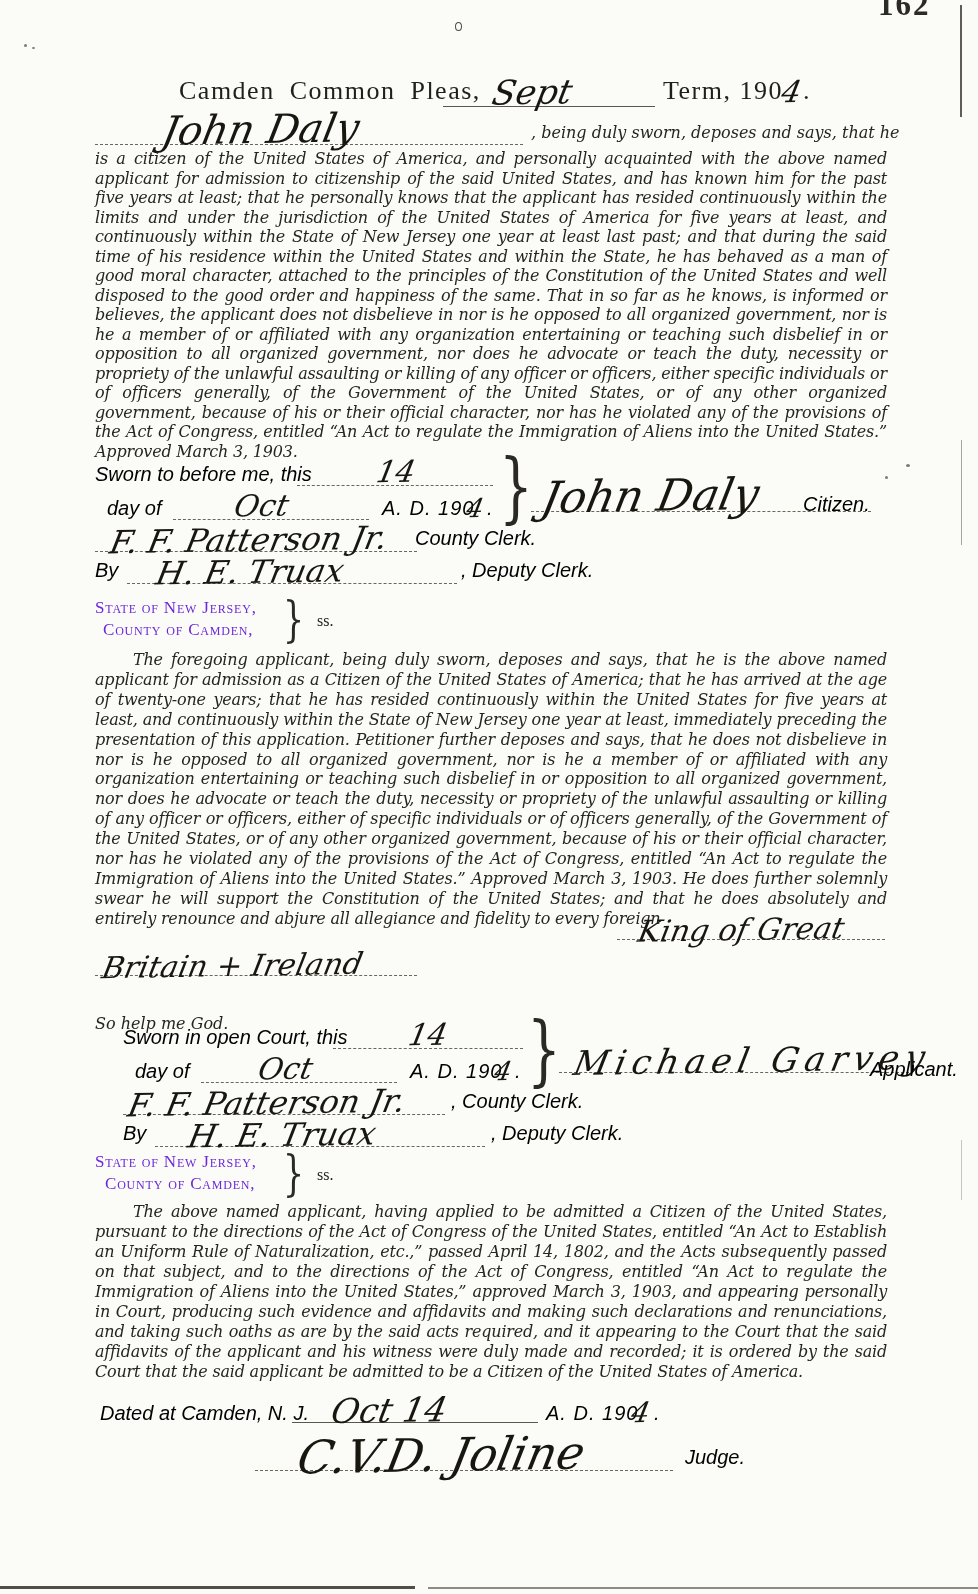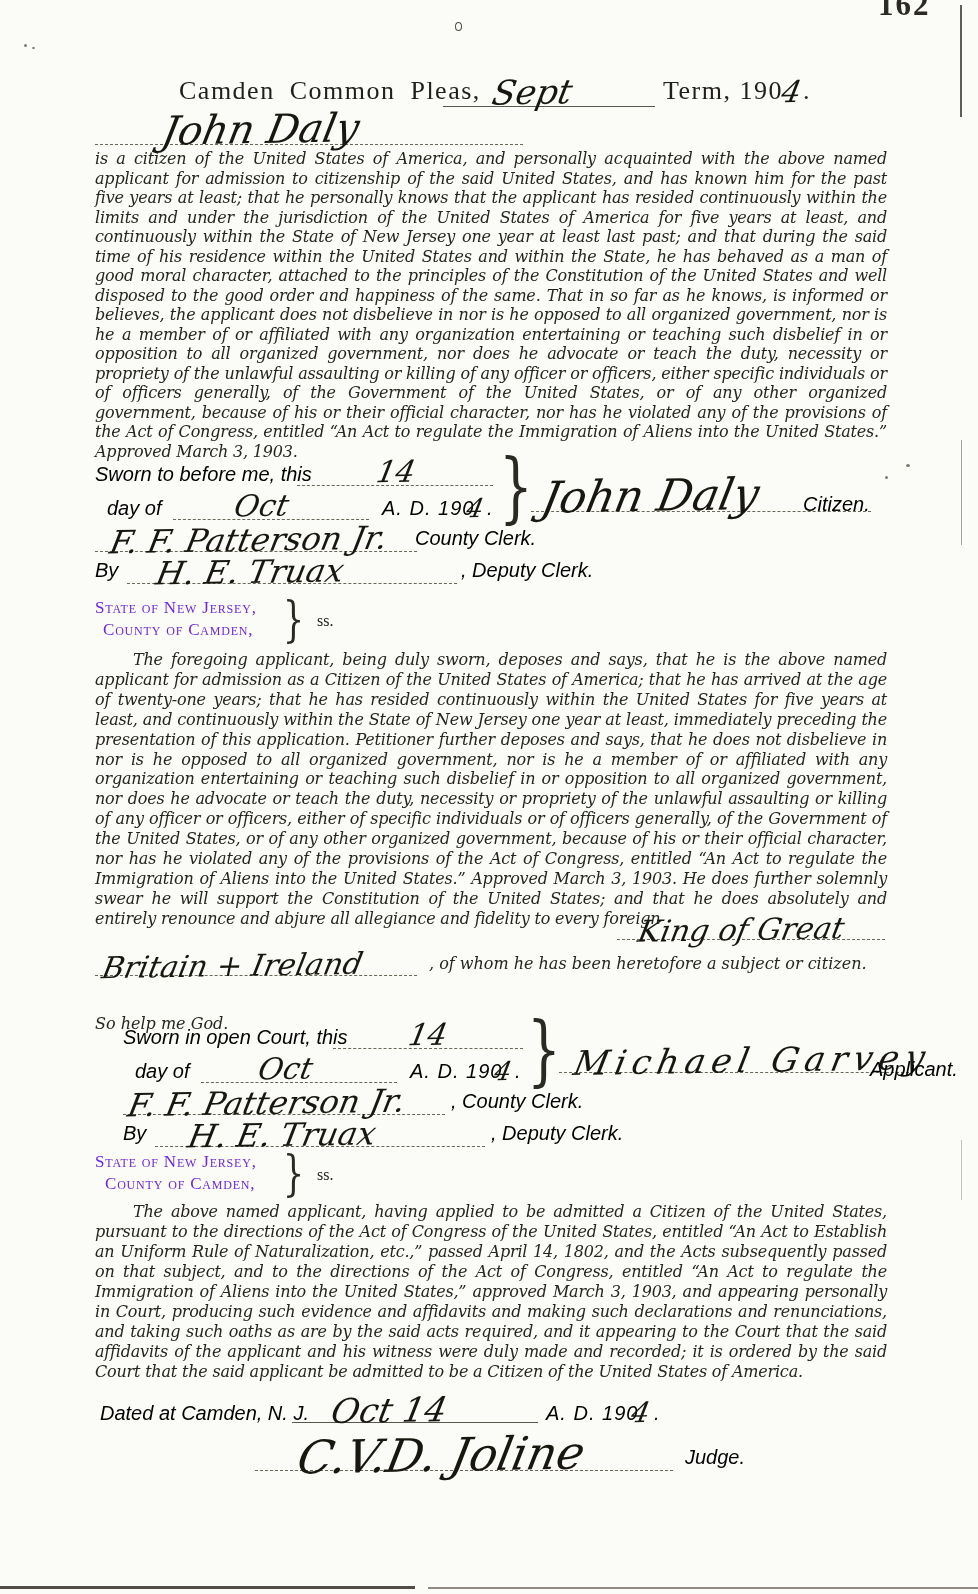--- a/index.html
+++ b/index.html
@@ -59,20 +59,21 @@
       </span>
     <span class="abs" style="left:663px;top:8px;font-size:26px;letter-spacing:1.5px;">Term, 190</span>
     <span class="hw abs" style="left:782px;top:6px;font-size:30px;">4</span>
     <span class="abs" style="left:803px;top:8px;font-size:26px;">.</span>
   </div>
 
   <div class="abs" style="left:95px;top:106px;width:792px;height:42px;">
     <span class="abs blank-dot" style="left:0;bottom:3px;width:428px;height:36px;">
         <span class="hw" style="font-size:40px;position:absolute;left:68px;bottom:-8px;">John Daly</span>
       </span>
+    <span class="abs body-text" style="left:436px;bottom:6px;white-space:nowrap;letter-spacing:0;">, being duly sworn, deposes and says, that he</span>
   </div>
 
   <div class="abs body-text" style="left:95px;top:149px;width:792px;line-height:19.5px;">is a citizen of the United States of America, and personally acquainted with the above named applicant for admission to citizenship of the said United States, and has known him for the past five years at least; that he personally knows that the applicant has resided continuously within the limits and under the jurisdiction of the United States of America for five years at least, and continuously within the State of New Jersey one year at least last past; and that during the said time of his residence within the United States and within the State, he has behaved as a man of good moral character, attached to the principles of the Constitution of the United States and well disposed to the good order and happiness of the same.  That in so far as he knows, is informed or believes, the applicant does not disbelieve in nor is he opposed to all organized government, nor is he a member of or affiliated with any organization entertaining or teaching such disbelief in or opposition to all organized government, nor does he advocate or teach the duty, necessity or propriety of the unlawful assaulting or killing of any officer or officers, either specific individuals or of officers generally, of the Government of the United States, or of any other organized government, because of his or their official character, nor has he violated any of the provisions of the Act of Congress, entitled “An Act to regulate the Immigration of Aliens into the United States.”  Approved March 3, 1903.</div>
 
   <div class="abs" style="left:95px;top:455px;width:800px;height:140px;">
     <span class="abs label" style="left:0;top:8px;">Sworn to before me, this</span>
     <span class="abs blank-dot" style="left:202px;top:0;width:196px;height:30px;">
         <span class="hw" style="font-size:30px;position:absolute;left:80px;bottom:-4px;">14</span>
       </span>
     <span class="abs label" style="left:12px;top:42px;">day of</span>
@@ -109,21 +110,20 @@
 
   <div class="abs" style="left:95px;top:910px;width:792px;height:34px;">
     <span class="abs blank-dot" style="left:522px;bottom:4px;width:268px;height:34px;">
         <span class="hw" style="font-size:30px;position:absolute;left:22px;bottom:-8px;">King of Great</span>
       </span>
   </div>
   <div class="abs" style="left:95px;top:944px;width:792px;height:36px;">
     <span class="abs blank-dot" style="left:0;bottom:4px;width:322px;height:36px;">
         <span class="hw" style="font-size:30px;position:absolute;left:8px;bottom:-8px;">Britain + Ireland</span>
       </span>
-    <span class="abs body-text" style="left:334px;bottom:7px;white-space:nowrap;letter-spacing:0;">, of whom he has been heretofore a subject or citizen.</span>
   </div>
   <div class="abs body-text" style="left:95px;top:1014px;white-space:nowrap;letter-spacing:0;">So help me God.</div>
 
   <div class="abs" style="left:95px;top:1018px;width:800px;height:140px;margin-left:28px;">
     <span class="abs label" style="left:0;top:8px;">Sworn in open Court, this</span>
     <span class="abs blank-dot" style="left:210px;top:0;width:190px;height:30px;">
         <span class="hw" style="font-size:30px;position:absolute;left:76px;bottom:-4px;">14</span>
       </span>
     <span class="abs label" style="left:12px;top:42px;">day of</span>
     <span class="abs blank-dot" style="left:78px;top:34px;width:196px;height:30px;">

